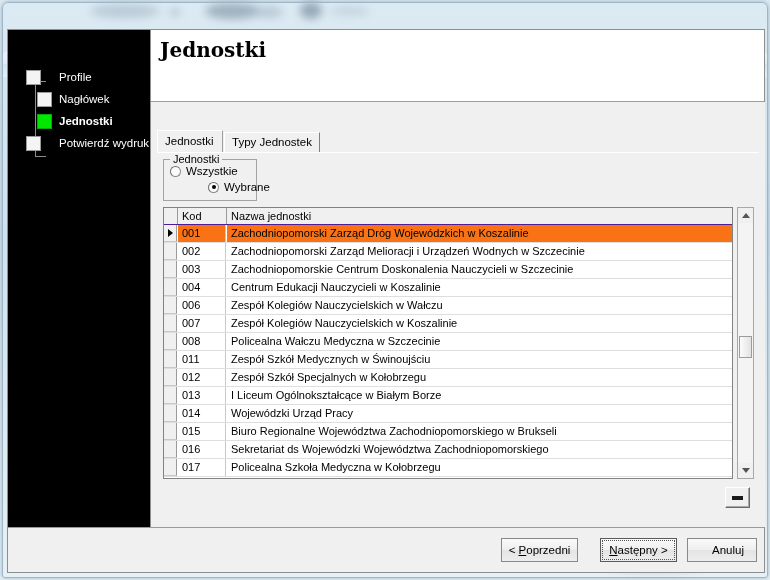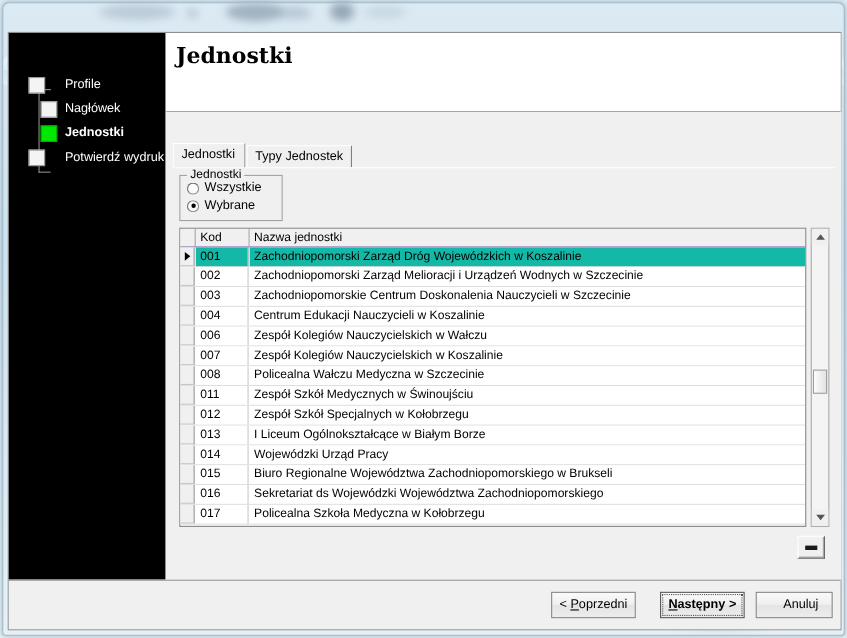--- a/index.html
+++ b/index.html
@@ -314,21 +314,21 @@
   }
   .grow {
     position: relative;
     height: 18px;
     border-bottom: 1px solid #dedede;
     background: #ffffff;
     box-sizing: border-box;
   }
   .grow.selected .cell-code,
   .grow.selected .cell-name {
-    background: #14b8a6;
+    background: #f97316;
   }
   .cell-ind {
     position: absolute;
     left: 0; top: 0;
     width: 13px; height: 17px;
     background: #f0f0f0;
     border-right: 1px solid #9a9a9a;
     border-bottom: 1px solid #c8c8c8;
     box-sizing: border-box;
     display: flex; align-items: center; justify-content: center;
@@ -439,21 +439,20 @@
     color: #000;
     display: flex;
     align-items: center;
     justify-content: center;
     white-space: nowrap;
   }
   .dlgbtn.focused {
     outline: 1px dotted #555;
     outline-offset: -3px;
     border-color: #5a5a5a;
-    font-weight: bold;
   }
   #btn-prev { left: 493px; width: 77px; }
   #btn-next { left: 592px; width: 77px; }
   #btn-cancel { left: 679px; width: 70px; padding-left: 12px; }
   .acc { text-decoration: underline; }
 </style>
 </head>
 <body>
 
 <div id="desktop">
@@ -549,21 +548,21 @@
             <div class="tab" id="tab-1" style="left:67px; width:96px;">Typy Jednostek</div>
           </div>
           <div id="tabline"></div>
 
           <div id="groupbox">
             <div id="groupbox-legend">Jednostki</div>
             <div class="radio-row" style="top:5px;">
               <div class="radio-mark"></div>
               <div class="radio-label">Wszystkie</div>
             </div>
-            <div class="radio-row" style="top:21px;">
+            <div class="radio-row" style="top:21px;margin-left:38px;">
               <div class="radio-mark">
                 <div class="radio-dot"></div>
               </div>
               <div class="radio-label">Wybrane</div>
             </div>
           </div>
 
           <div id="grid">
             <div class="grid-head">
               <div class="hcell" style="left:0; width:14px; padding-left:0;"></div>

